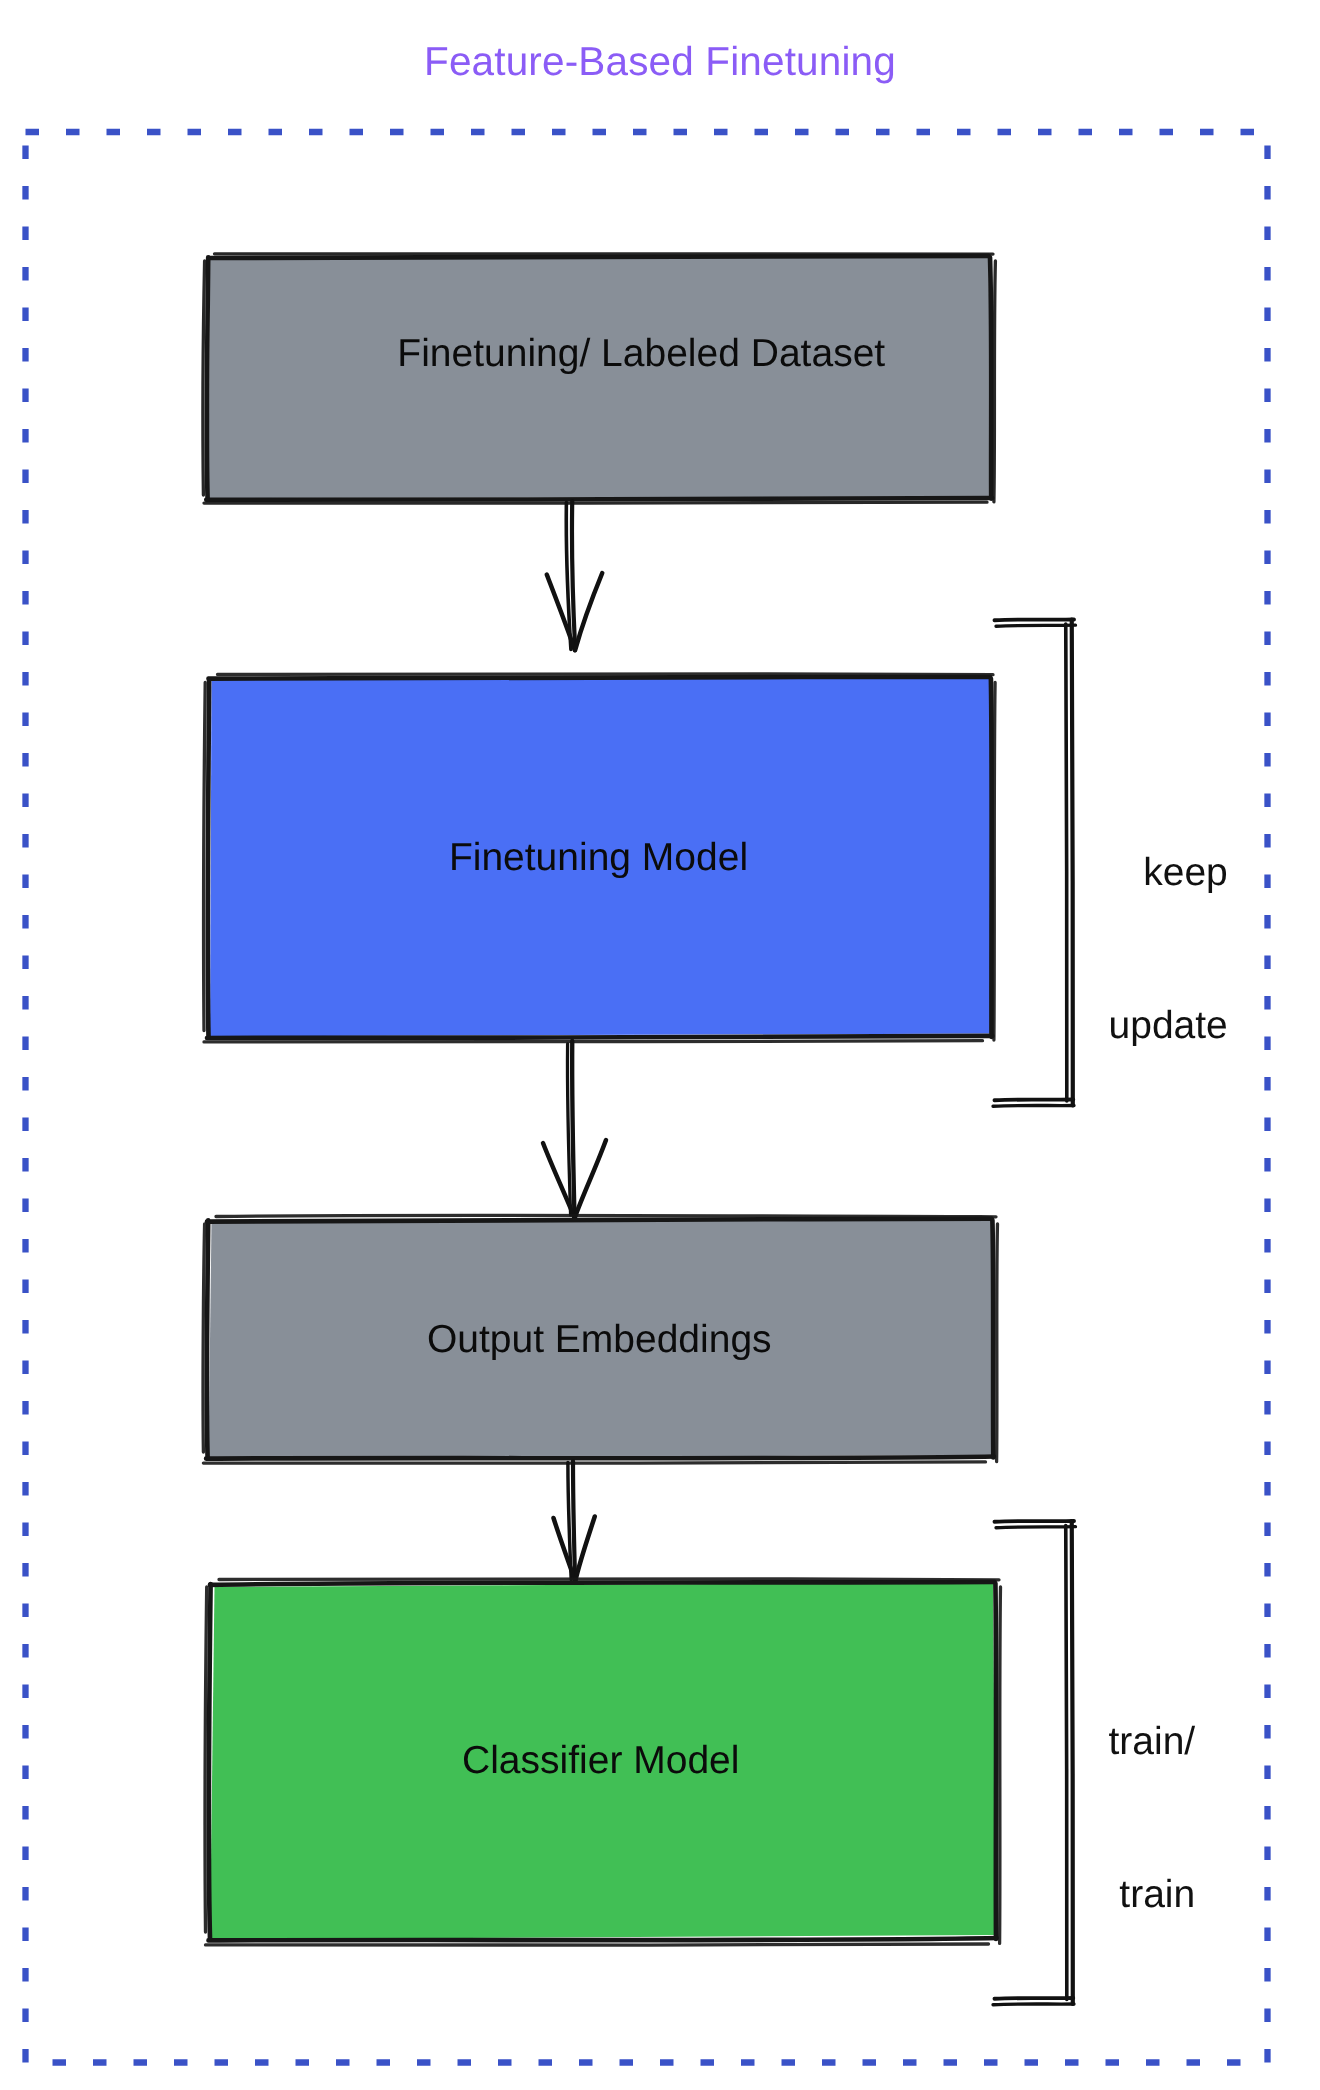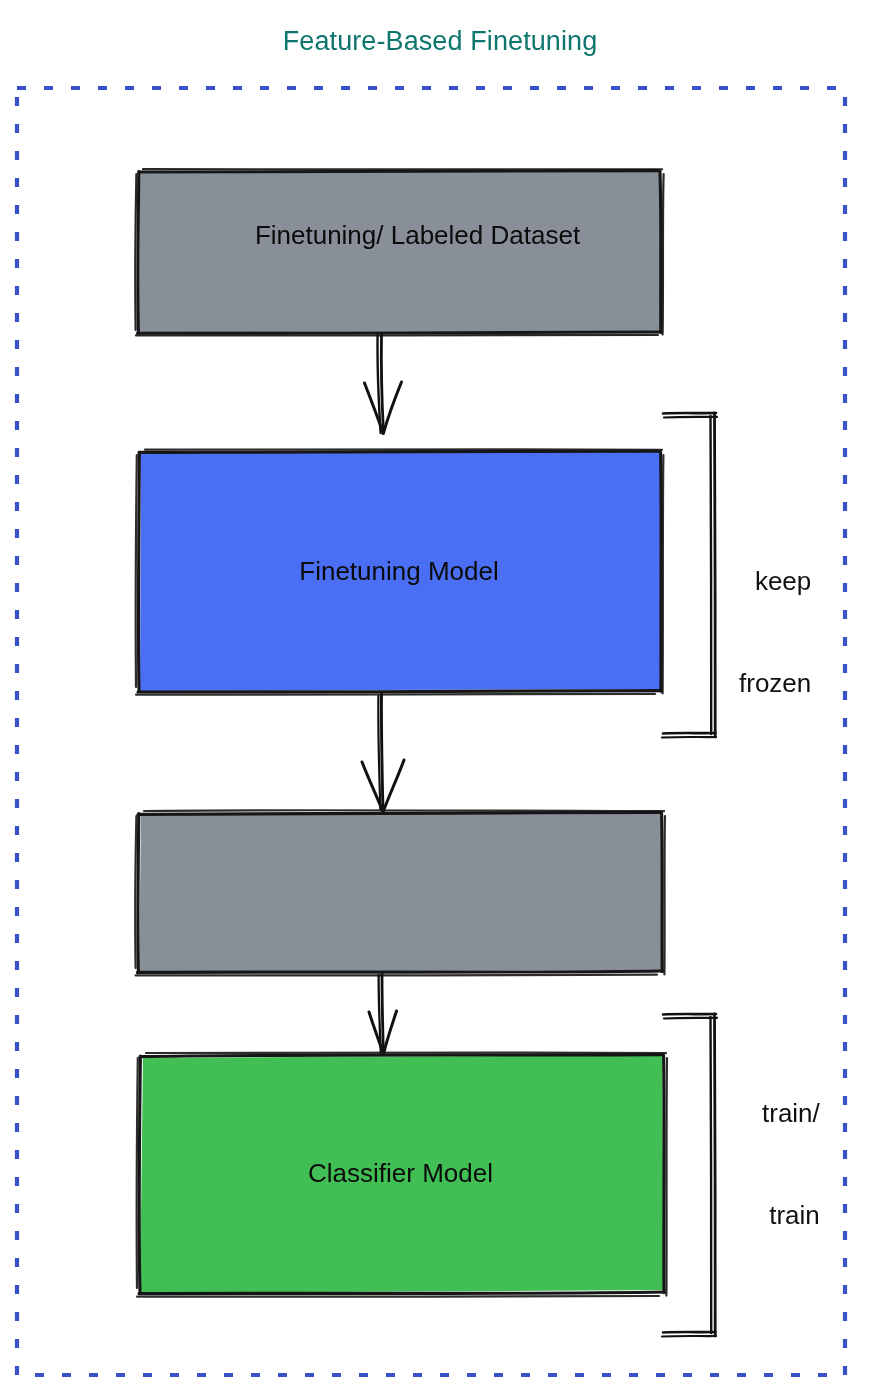--- a/index.html
+++ b/index.html
@@ -28,21 +28,21 @@
   }
   .dgm-title {
     position: absolute;
     left: 0;
     top: 24px;
     width: 880px;
     text-align: center;
     font-size: 27px;
     line-height: 34px;
     font-weight: 400;
-    color: #0f766e;
+    color: #8b5cf6;
     letter-spacing: 0.1px;
     white-space: pre;
   }
   .node-label {
     position: absolute;
     font-size: 26px;
     line-height: 32px;
     color: #0b0b0b;
     font-weight: 400;
     text-align: center;
@@ -160,33 +160,34 @@
     <g>
       <path d="M 663 1014.5 C 680 1013.6, 700 1014.4, 716 1014" fill="none" stroke="#111" stroke-width="2.6" stroke-linecap="round"></path>
       <path d="M 664 1018.5 C 682 1017.6, 702 1018.2, 717 1017.8" fill="none" stroke="#111" stroke-width="2.2" stroke-linecap="round"></path>
       <path d="M 714.5 1014 C 715.6 1090, 714.8 1250, 715.2 1336" fill="none" stroke="#111" stroke-width="2.8" stroke-linecap="round"></path>
       <path d="M 710.5 1017 C 711.6 1092, 710.8 1252, 711.2 1333" fill="none" stroke="#111" stroke-width="2.4" stroke-linecap="round"></path>
       <path d="M 663 1332.5 C 681 1331.6, 701 1332.4, 715.5 1332" fill="none" stroke="#111" stroke-width="2.6" stroke-linecap="round"></path>
       <path d="M 662 1336.5 C 680 1335.6, 700 1336.2, 716 1336" fill="none" stroke="#111" stroke-width="2.2" stroke-linecap="round"></path>
     </g>
   </svg>
 
-  <div class="node-label" style="left:136px; top:219px; width:523px;padding-left:20px;">Finetuning/ Labeled Dataset</div>
+  <div class="node-label" style="left:146px; top:219px; width:523px;padding-left:20px;">Finetuning/ Labeled Dataset</div>
 
   <div class="node-label" style="left:137px; top:555px; width:524px;">Finetuning Model</div>
 
+  <div class="node-label" style="left:137px; top:876px; width:525px;">Output Embeddings</div>
 
   <div class="node-label" style="left:137px; top:1157px; width:527px;">Classifier Model</div>
 
   <div class="side-label" style="left:739px; top:496px;">
     <div>keep</div>
-    <div>frozen</div>
+    <div>update</div>
   </div>
 
-  <div class="side-label" style="left:739px; top:1028px;margin-left:23px;">
+  <div class="side-label" style="left:739px; top:1075px;">
     <div>train/</div>
     <div>train</div>
   </div>
 
   <div class="hit" style="left:138px; top:170px; width:523px; height:163px;"></div>
   <div class="hit" style="left:137px; top:450px; width:524px; height:241px;"></div>
   <div class="hit" style="left:137px; top:812px; width:525px; height:160px;"></div>
   <div class="hit" style="left:137px; top:1053px; width:527px; height:240px;"></div>
 
 </div>

